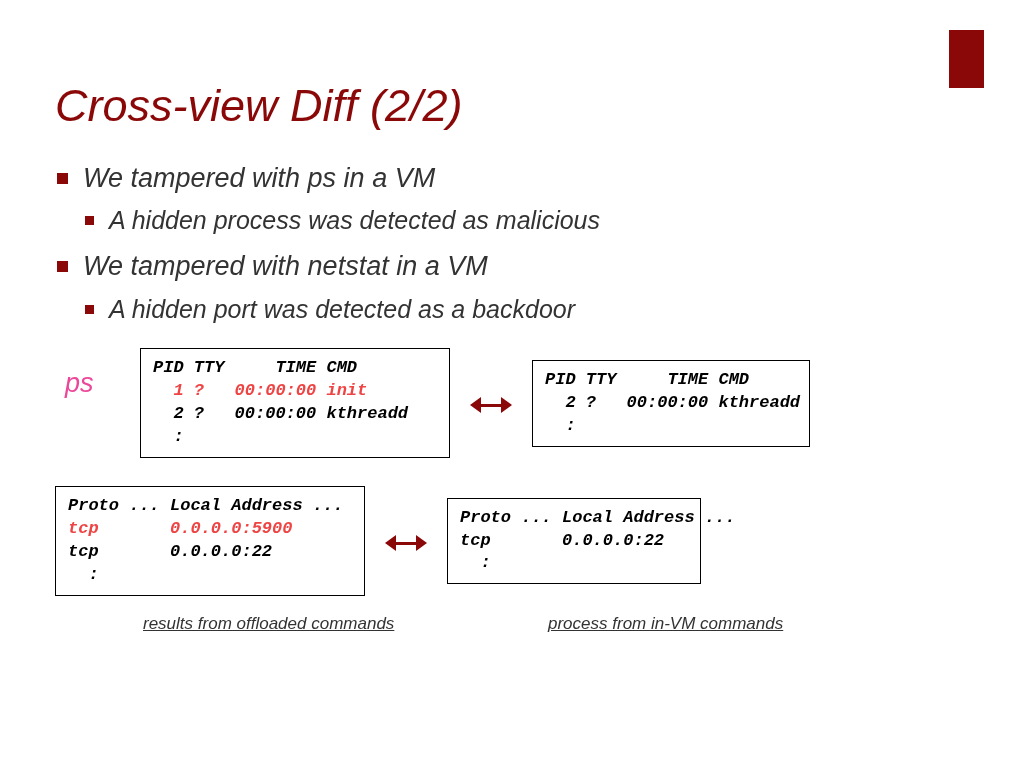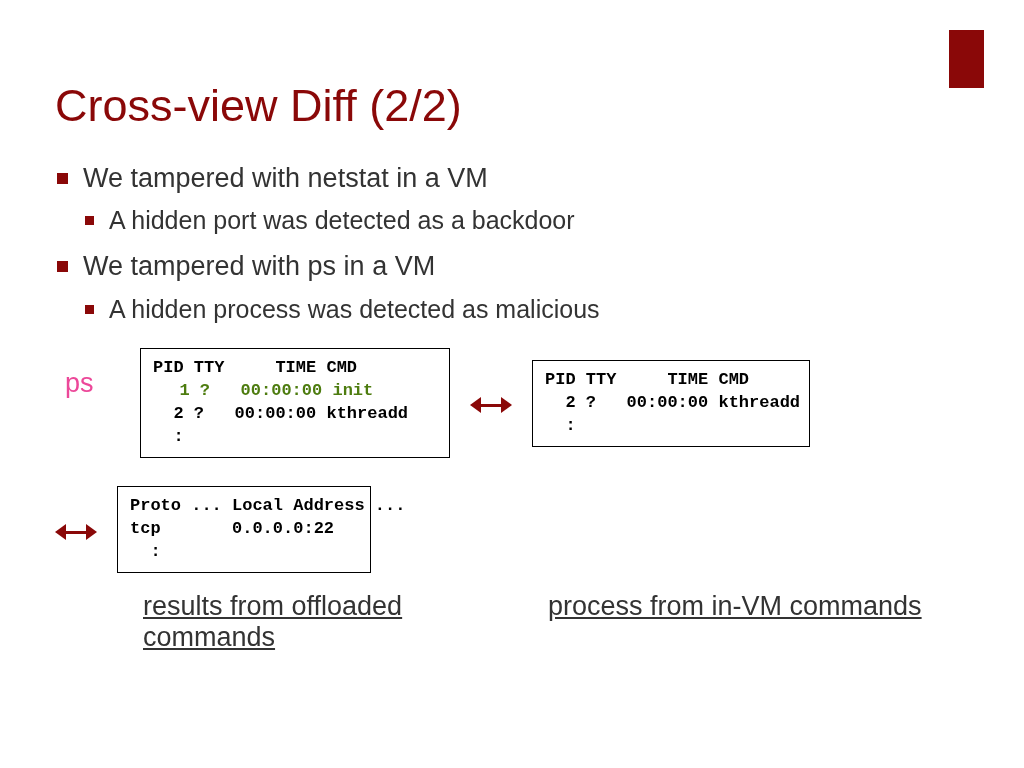--- a/index.html
+++ b/index.html
@@ -1,15 +1,15 @@
 <!DOCTYPE html>
 <html><head>
 <meta charset="utf-8">
 <style>
-  * { box-sizing: border-box; }
+  * { box-sizing: border-box; font-style: italic; }
   body {
     margin: 0;
     padding: 0;
     width: 1024px;
     height: 768px;
     background: #fff;
     font-family: Verdana, Geneva, sans-serif;
     position: relative;
     overflow: hidden;
   }
@@ -95,21 +95,21 @@
   .codebox {
     border: 1px solid #000;
     padding: 8px 12px;
     font-family: "Courier New", Courier, monospace;
     font-weight: bold;
     font-size: 17px;
     line-height: 1.35;
     white-space: pre;
     color: #000;
   }
-  .codebox .red { color: #4d7c0f; margin-left: 6px; }
+  .codebox .red { color: #ef4444; }
   .darrow {
     color: #8a0808;
     font-size: 30px;
     font-weight: bold;
     text-align: center;
     position: relative;
     line-height: 1;
   }
   .darrow-inner {
     display: inline-block;
@@ -138,67 +138,71 @@
     width: 0; height: 0;
     border-right: 11px solid #8a0808;
     border-top: 8px solid transparent;
     border-bottom: 8px solid transparent;
   }
   .captions {
     display: flex;
     margin-top: 18px;
     margin-left: 88px;
     gap: 50px;
-    font-size: 27px;
+    font-size: 17px;
     color: #333;
   }
   .captions span {
     text-decoration: underline;
   }
   .cap-left { width: 355px; }
 </style>
 </head>
 <body>
 
 <div class="accent-block"></div>
 
 <div class="slide">
   <h1 class="title">Cross-view Diff (2/2)</h1>
 
   <ul class="bullets">
+    <li>
+      <span>We tampered with ps in a VM</span>
+      <ul class="subbullets">
+        <li>A hidden process was detected as malicious</li>
+      </ul>
+    </li>
     <li>
       <span>We tampered with netstat in a VM</span>
       <ul class="subbullets">
         <li>A hidden port was detected as a backdoor</li>
       </ul>
     </li>
-    <li>
-      <span>We tampered with ps in a VM</span>
-      <ul class="subbullets">
-        <li>A hidden process was detected as malicious</li>
-      </ul>
-    </li>
   </ul>
 
   <div class="box-row">
     <div class="row-label">ps</div>
     <div class="box-group">
       <div class="codebox" style="width:310px"><span>PID TTY     TIME CMD</span>
 <span class="red">  1 ?   00:00:00 init</span>
 <span>  2 ?   00:00:00 kthreadd</span>
 <span>  :</span></div>
       <div class="darrow"><span class="darrow-inner"><span class="lh"></span></span></div>
       <div class="codebox" style="width:278px"><span>PID TTY     TIME CMD</span>
 <span>  2 ?   00:00:00 kthreadd</span>
 <span>  :</span></div>
     </div>
   </div>
 
   <div class="box-row" style="margin-top:28px">
     <div class="box-group">
+      <div class="codebox" style="width:310px"><span>Proto ... Local Address ...</span>
+<span class="red">tcp</span><span class="red">       0.0.0.0:5900</span>
+<span>tcp       0.0.0.0:22</span>
+<span>  :</span></div>
       <div class="darrow"><span class="darrow-inner"><span class="lh"></span></span></div>
       <div class="codebox" style="width:254px"><span>Proto ... Local Address ...</span>
 <span>tcp       0.0.0.0:22</span>
 <span>  :</span></div>
     </div>
   </div>
 
   <div class="captions">
     <span class="cap-left">results from offloaded commands</span>
     <span>process from in-VM commands</span>

